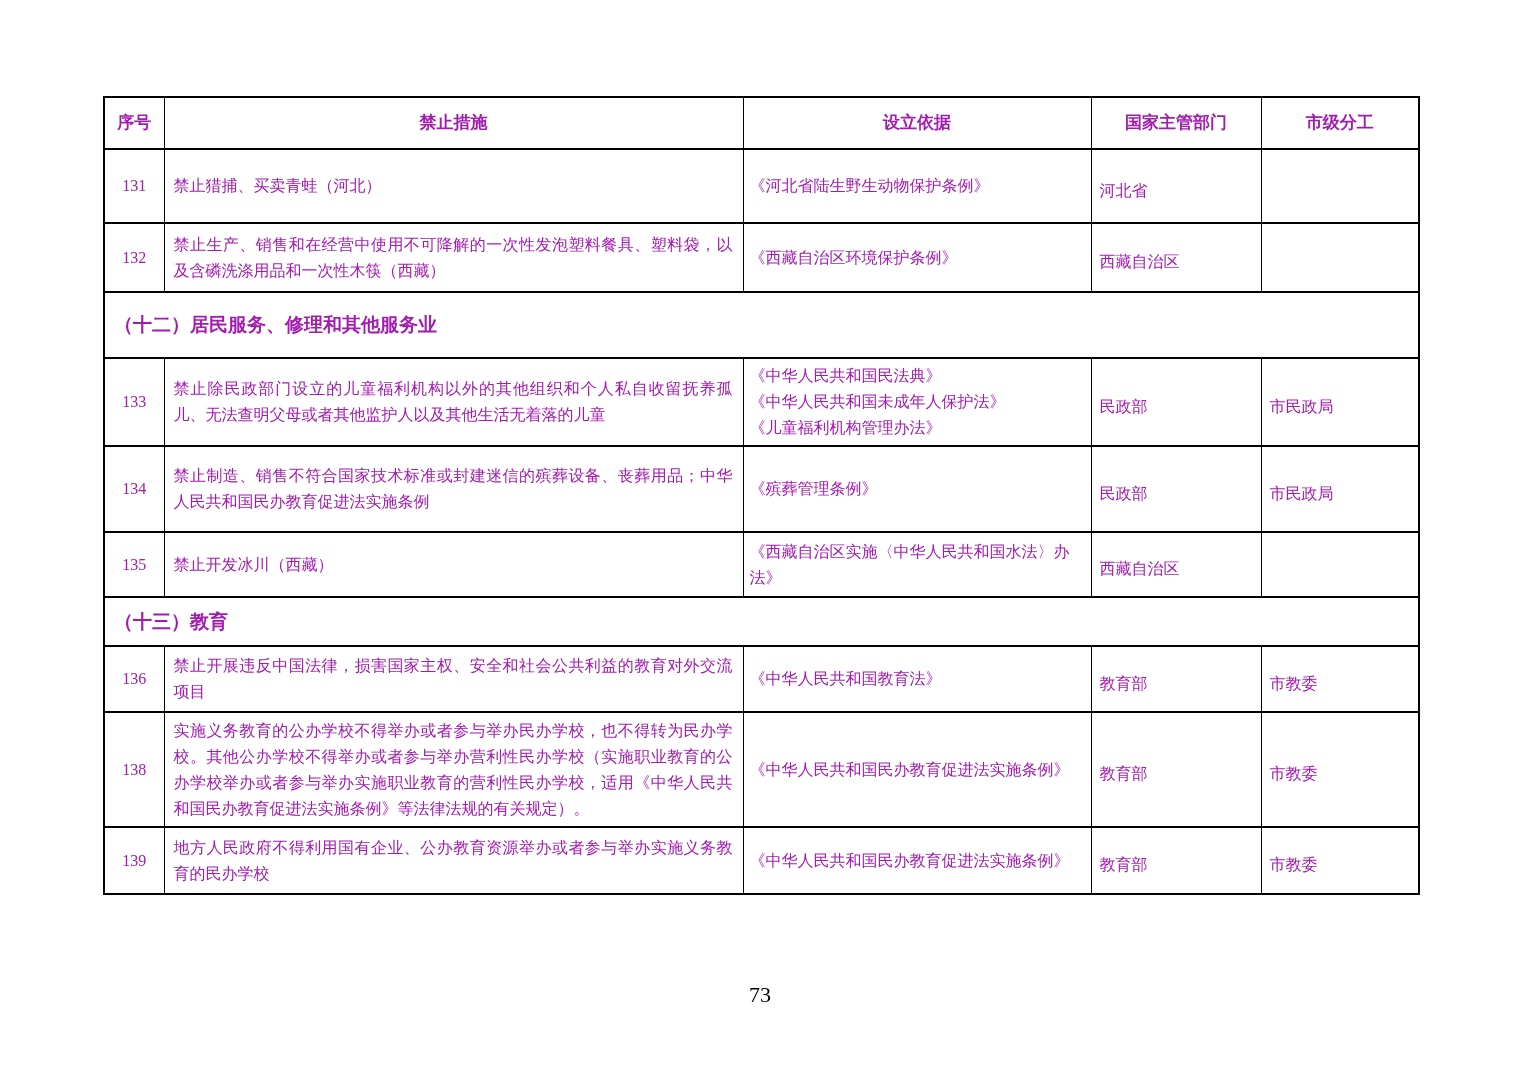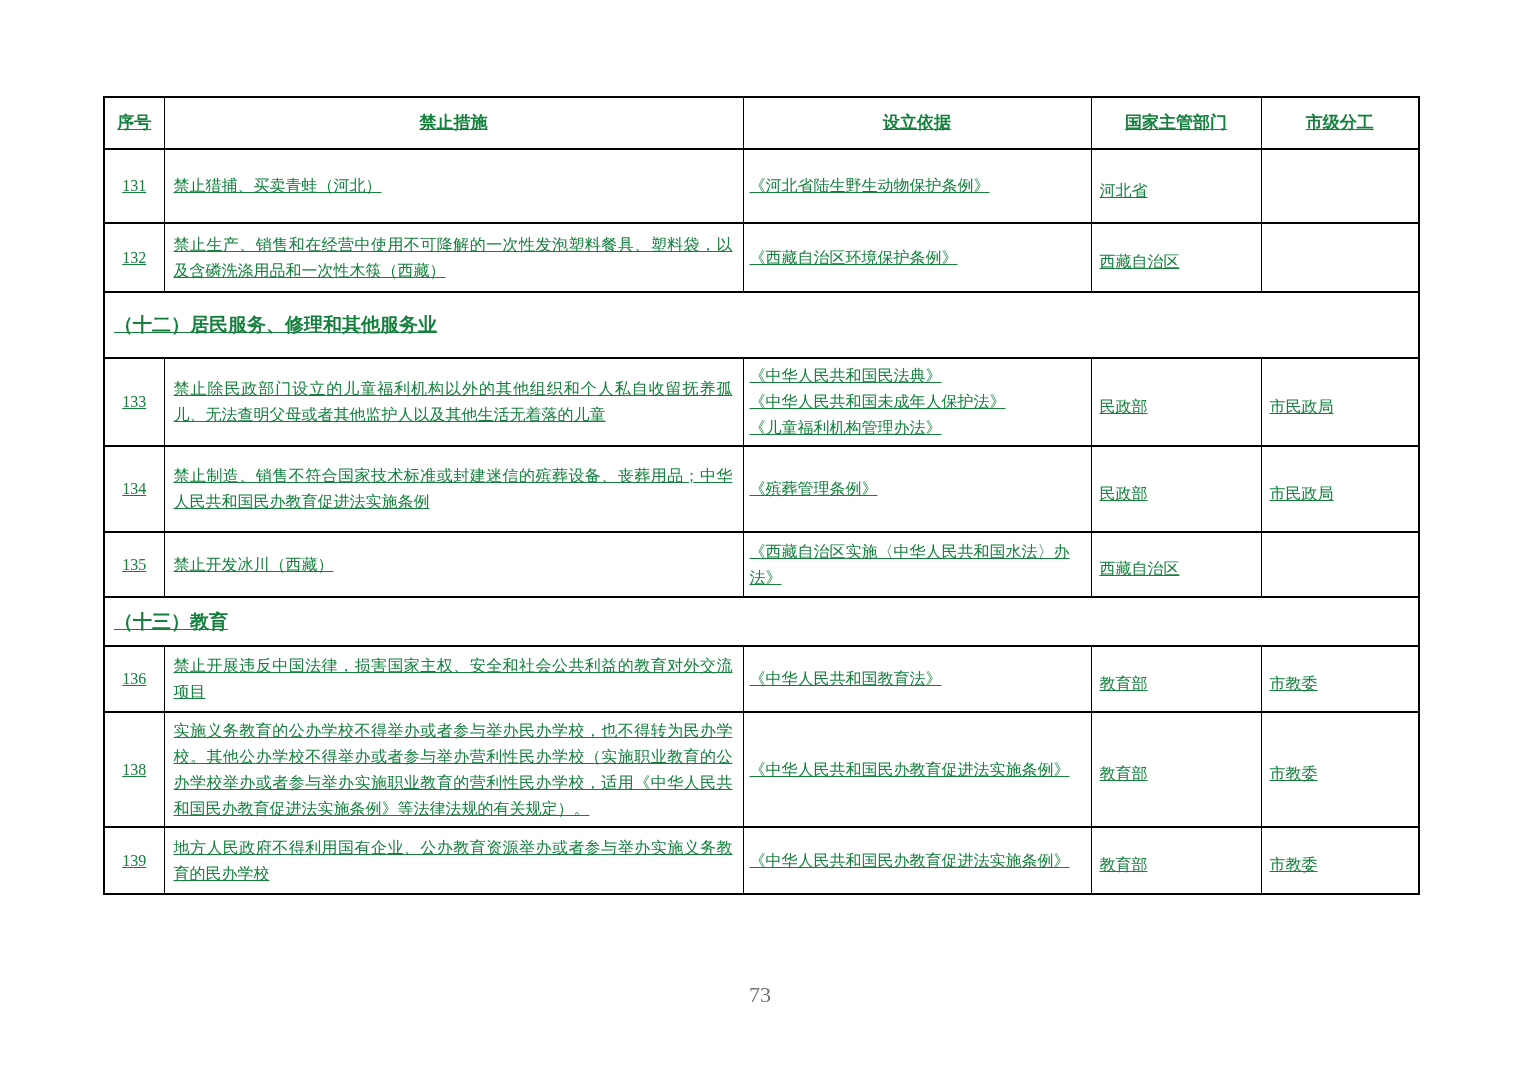--- a/index.html
+++ b/index.html
@@ -26,23 +26,22 @@
     border: 2px solid #000000;
   }
   table.rules th,
   table.rules td {
     border: solid #000000;
     border-width: 2px 1px;
     box-sizing: border-box;
     vertical-align: middle;
     font-size: 16px;
     line-height: 26px;
-    color: #15803d;
+    color: #a21caf;
     overflow: hidden;
-    text-decoration: underline;
   }
   table.rules th {
     font-size: 17px;
     font-weight: bold;
     text-align: center;
     padding: 4px 2px;
   }
   td.cell-num {
     text-align: center;
     padding: 2px;
@@ -69,21 +68,21 @@
     text-align: left;
     padding: 6px 8px 6px 9px;
   }
   .page-number {
     position: absolute;
     top: 982px;
     left: 0;
     width: 1520px;
     text-align: center;
     font-size: 22px;
-    color: #737373;
+    color: #000000;
   }
 </style>
 </head>
 <body>
 
 <div class="page">
 
   <table class="rules">
     <colgroup>
       <col style="width:60px">

